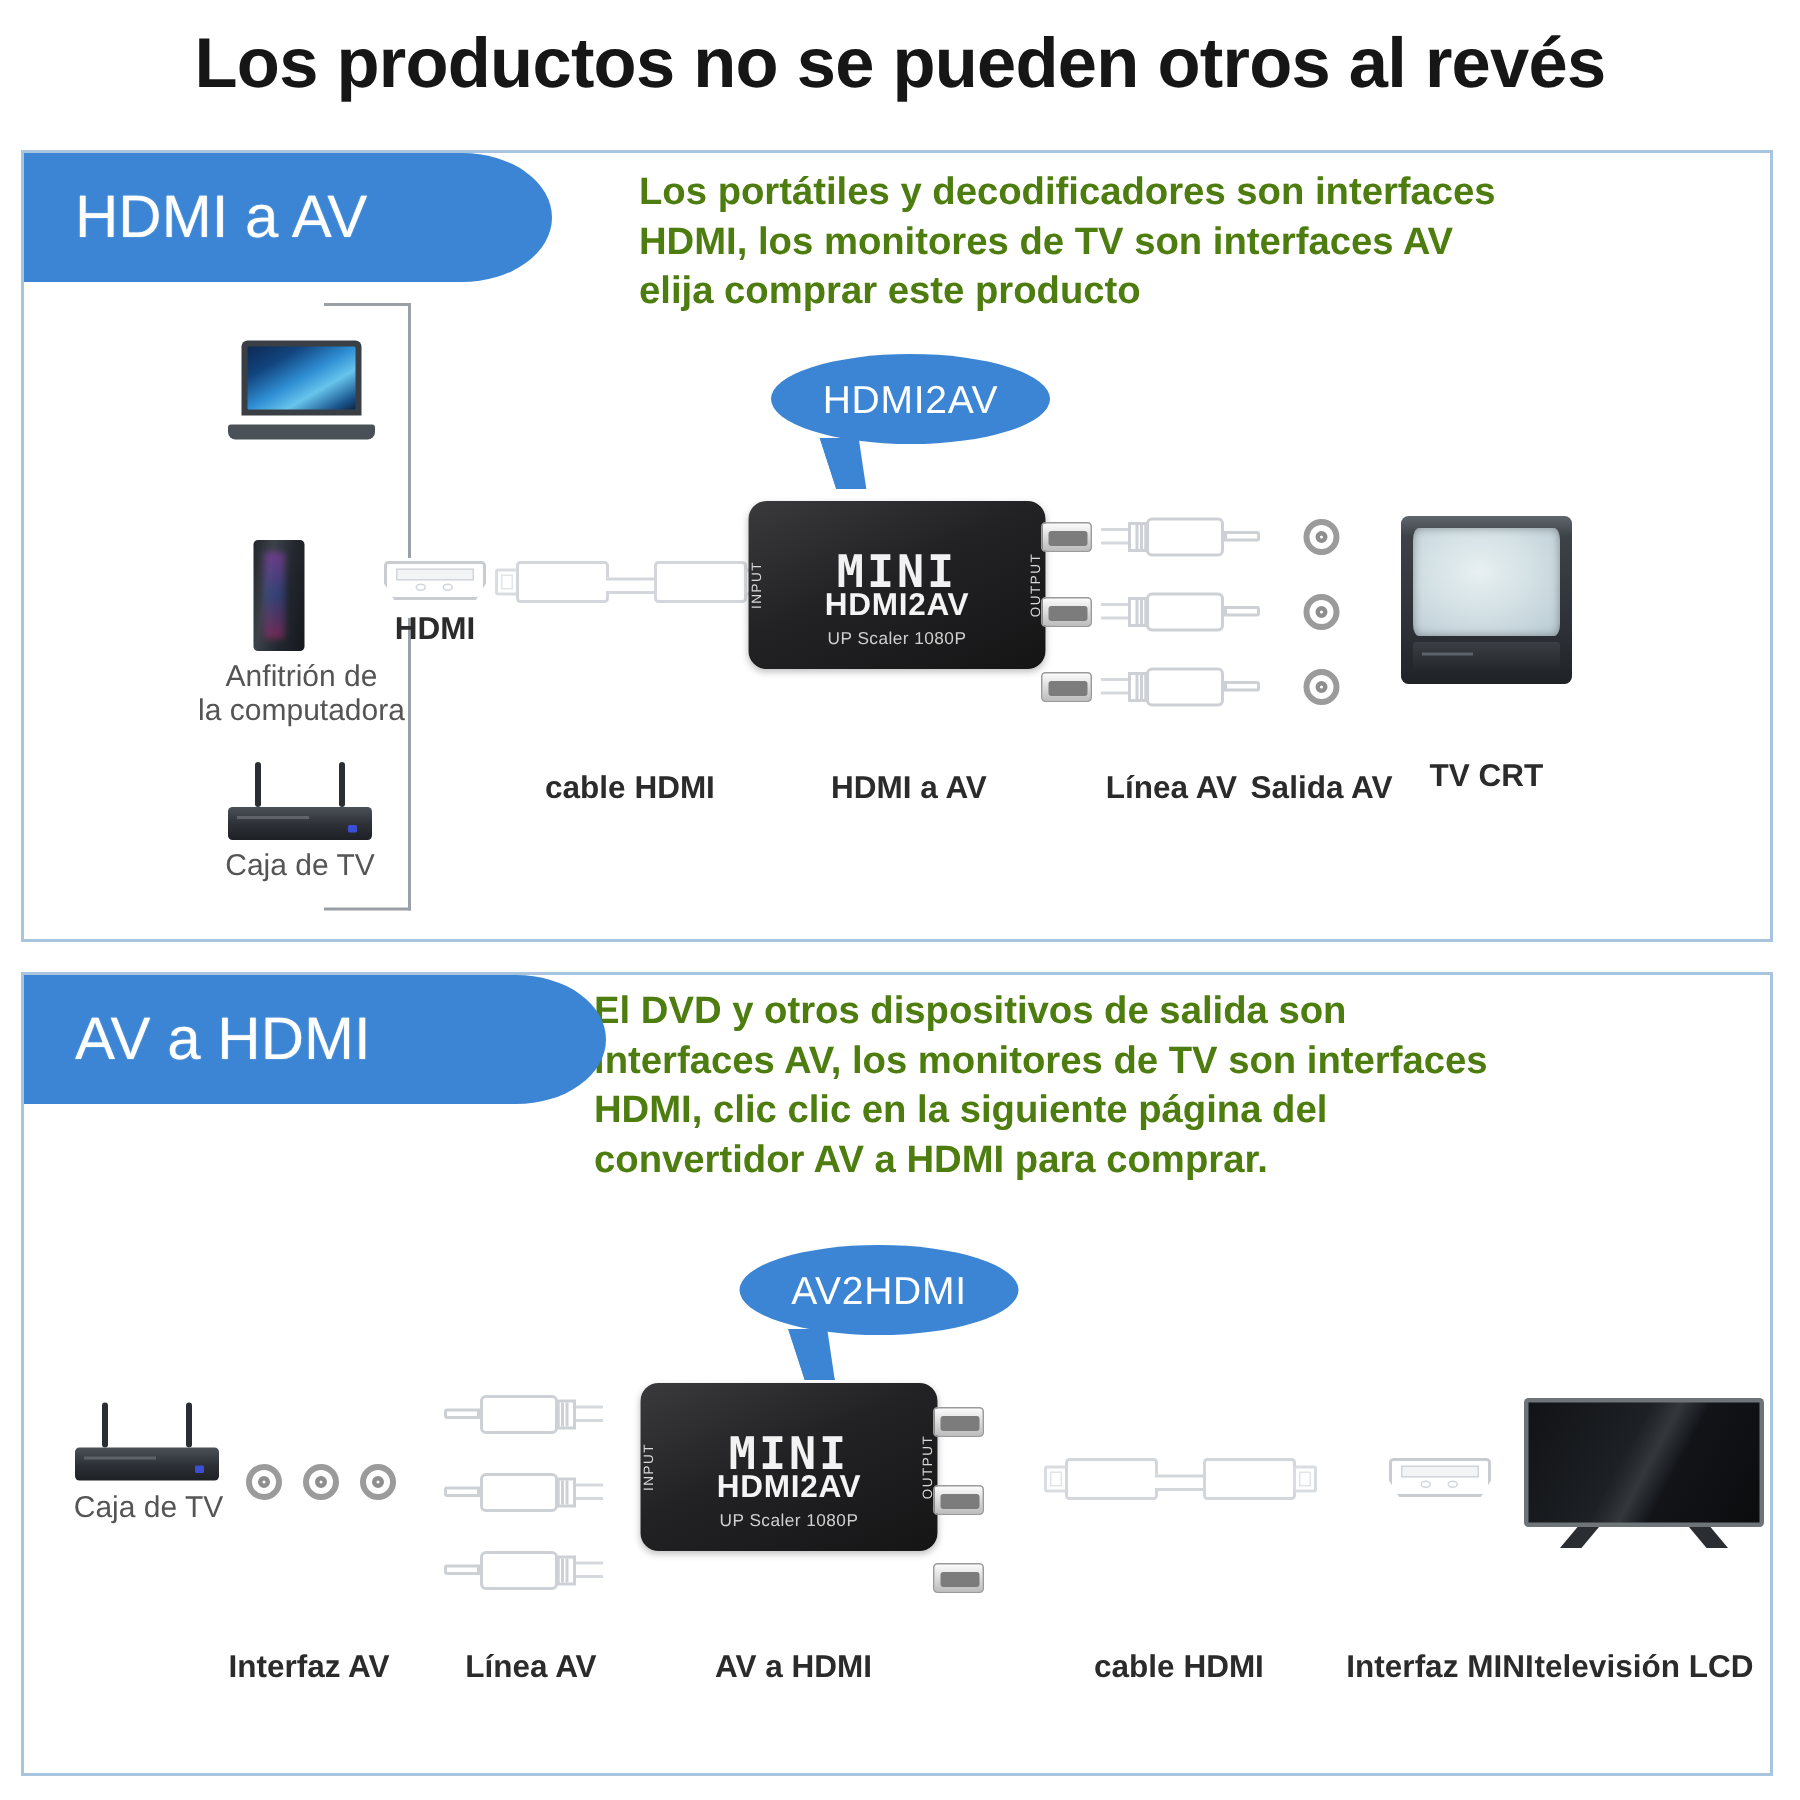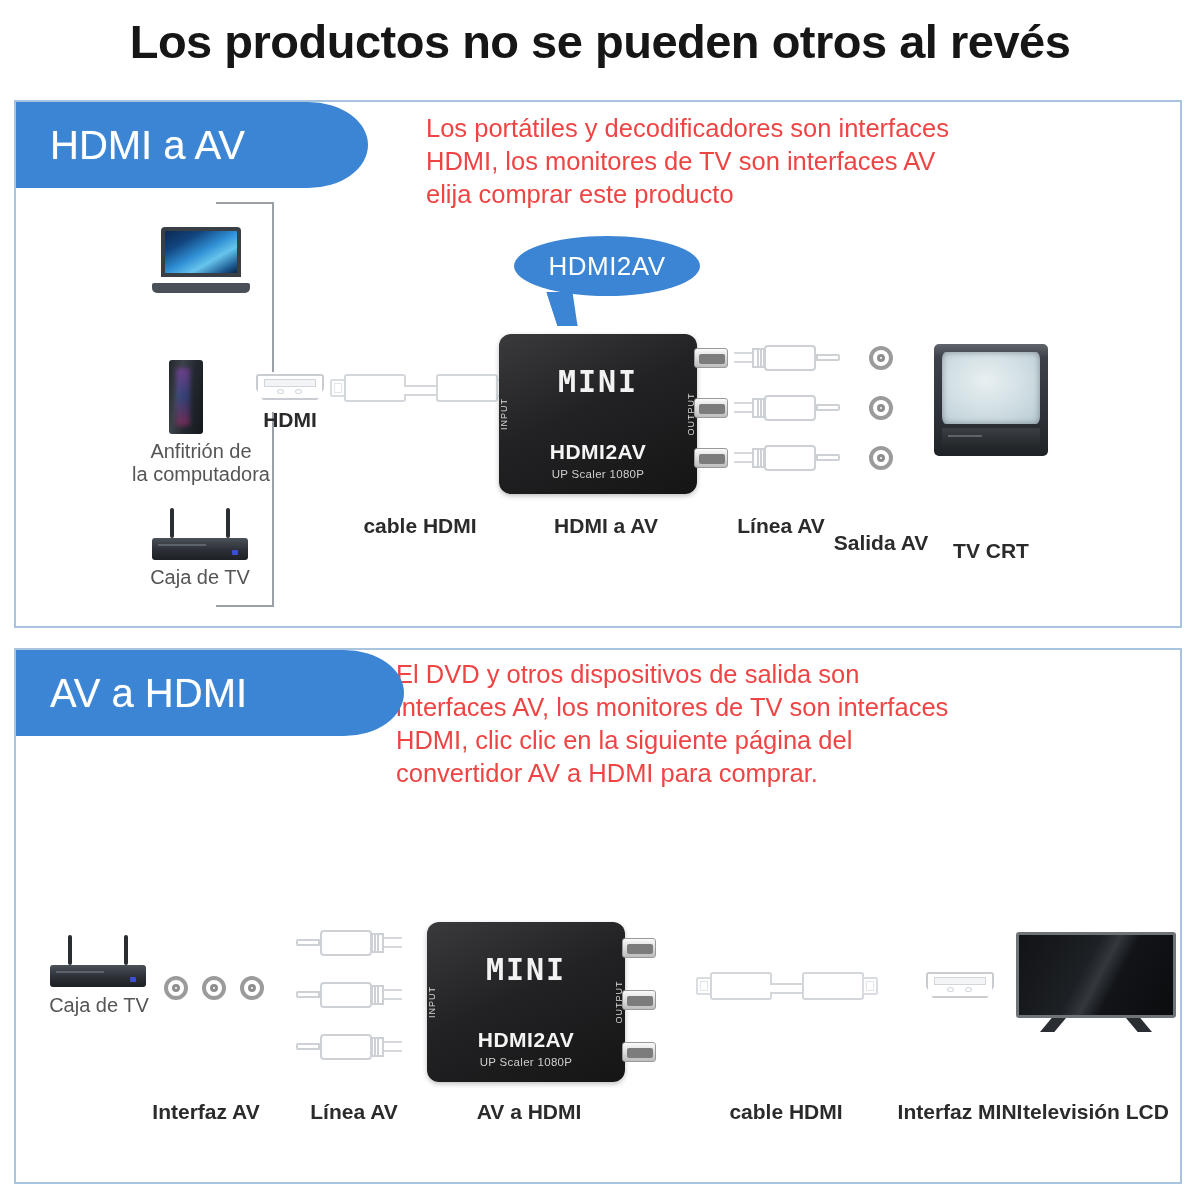--- a/index.html
+++ b/index.html
@@ -50,24 +50,24 @@
   .tab-label{
     color:#ffffff;
     font-size:40px;
     font-weight:normal;
     white-space:nowrap;
     text-shadow:0 0 1px rgba(255,255,255,.5);
   }
 
   .desc{
     position:absolute;
-    color:#ef4444;
+    color:#4d7c0f;
     font-size:25.5px;
     line-height:33px;
-    font-weight:normal;
+    font-weight:bold;
     white-space:pre-line;
   }
   #desc1{left:410px;top:10px;width:760px;}
   #desc2{left:380px;top:8px;width:790px;}
   .cap{
     position:absolute;
     color:#2b2b2b;
     font-size:21px;
     font-weight:bold;
     text-align:center;
@@ -176,21 +176,21 @@
     position:absolute;width:24px;height:24px;border-radius:50%;
     border:4px solid #9b9b9b;box-sizing:border-box;background:#fff;
   }
   .jack:after{
     content:"";position:absolute;left:4px;top:4px;width:8px;height:8px;
     border:3px solid #8e8e8e;border-radius:50%;box-sizing:border-box;
   }
 
   
   .conv{
-    position:absolute;width:198px;height:160px;
+    position:absolute;width:198px;height:112px;
     background:linear-gradient(155deg,#3a3a3c 0%,#222224 45%,#151516 100%);
     border-radius:12px;
     box-shadow:0 2px 5px rgba(0,0,0,.25);
   }
   .conv .mini{
     position:absolute;left:0;right:0;top:30px;text-align:center;
     color:#f2f2f2;font-size:30px;font-weight:bold;letter-spacing:2px;
     font-family:"DejaVu Sans Mono", monospace;
   }
   .conv .model{
@@ -368,27 +368,27 @@
           <i style="left:9px;"></i>
         </div>
       <div class="barrel"></div>
         <div class="pin"></div>
     </div>
     <div class="cap" style="left:700px;top:412px;width:130px;">Línea AV</div>
 
     <div class="jack" style="left:853px;top:244px;"></div>
     <div class="jack" style="left:853px;top:294px;"></div>
     <div class="jack" style="left:853px;top:344px;"></div>
-    <div class="cap" style="left:800px;top:412px;width:130px;margin-top:17px;">Salida AV</div>
+    <div class="cap" style="left:800px;top:412px;width:130px;">Salida AV</div>
 
     <div class="crt" style="left:918px;top:242px;">
       <div class="screen"></div>
       <div class="panelstrip"></div>
     </div>
-    <div class="cap" style="left:912px;top:437px;width:126px;text-align:center;">TV CRT</div>
+    <div class="cap" style="left:912px;top:404px;width:126px;text-align:center;">TV CRT</div>
   </div>
 
   <div class="panel" id="panel2">
 
     <div class="tab" id="tab2">
       <span class="tab-label">AV a HDMI</span>
     </div>
 
     <div class="desc" id="desc2">El DVD y otros dispositivos de salida son
 interfaces AV, los monitores de TV son interfaces
@@ -436,20 +436,23 @@
       <div class="ridge">
           <i style="left:3px;"></i>
           <i style="left:6px;"></i>
           <i style="left:9px;"></i>
         </div>
       <div class="barrel"></div>
         <div class="pin"></div>
     </div>
     <div class="cap" style="left:278px;top:450px;width:120px;">Línea AV</div>
 
+    <div class="bubble" style="left:477px;top:180px;">
+      <span>AV2HDMI</span>
+    </div>
 
     <div class="conv" style="left:411px;top:272px;">
       <div class="mini">MINI</div>
       <div class="model">HDMI2AV</div>
       <div class="sub">UP Scaler 1080P</div>
       <div class="side in">INPUT</div>
       <div class="side out">OUTPUT</div>
     </div>
     <div class="stub" style="left:606px;top:288px;"></div>
     <div class="stub" style="left:606px;top:340px;"></div>

